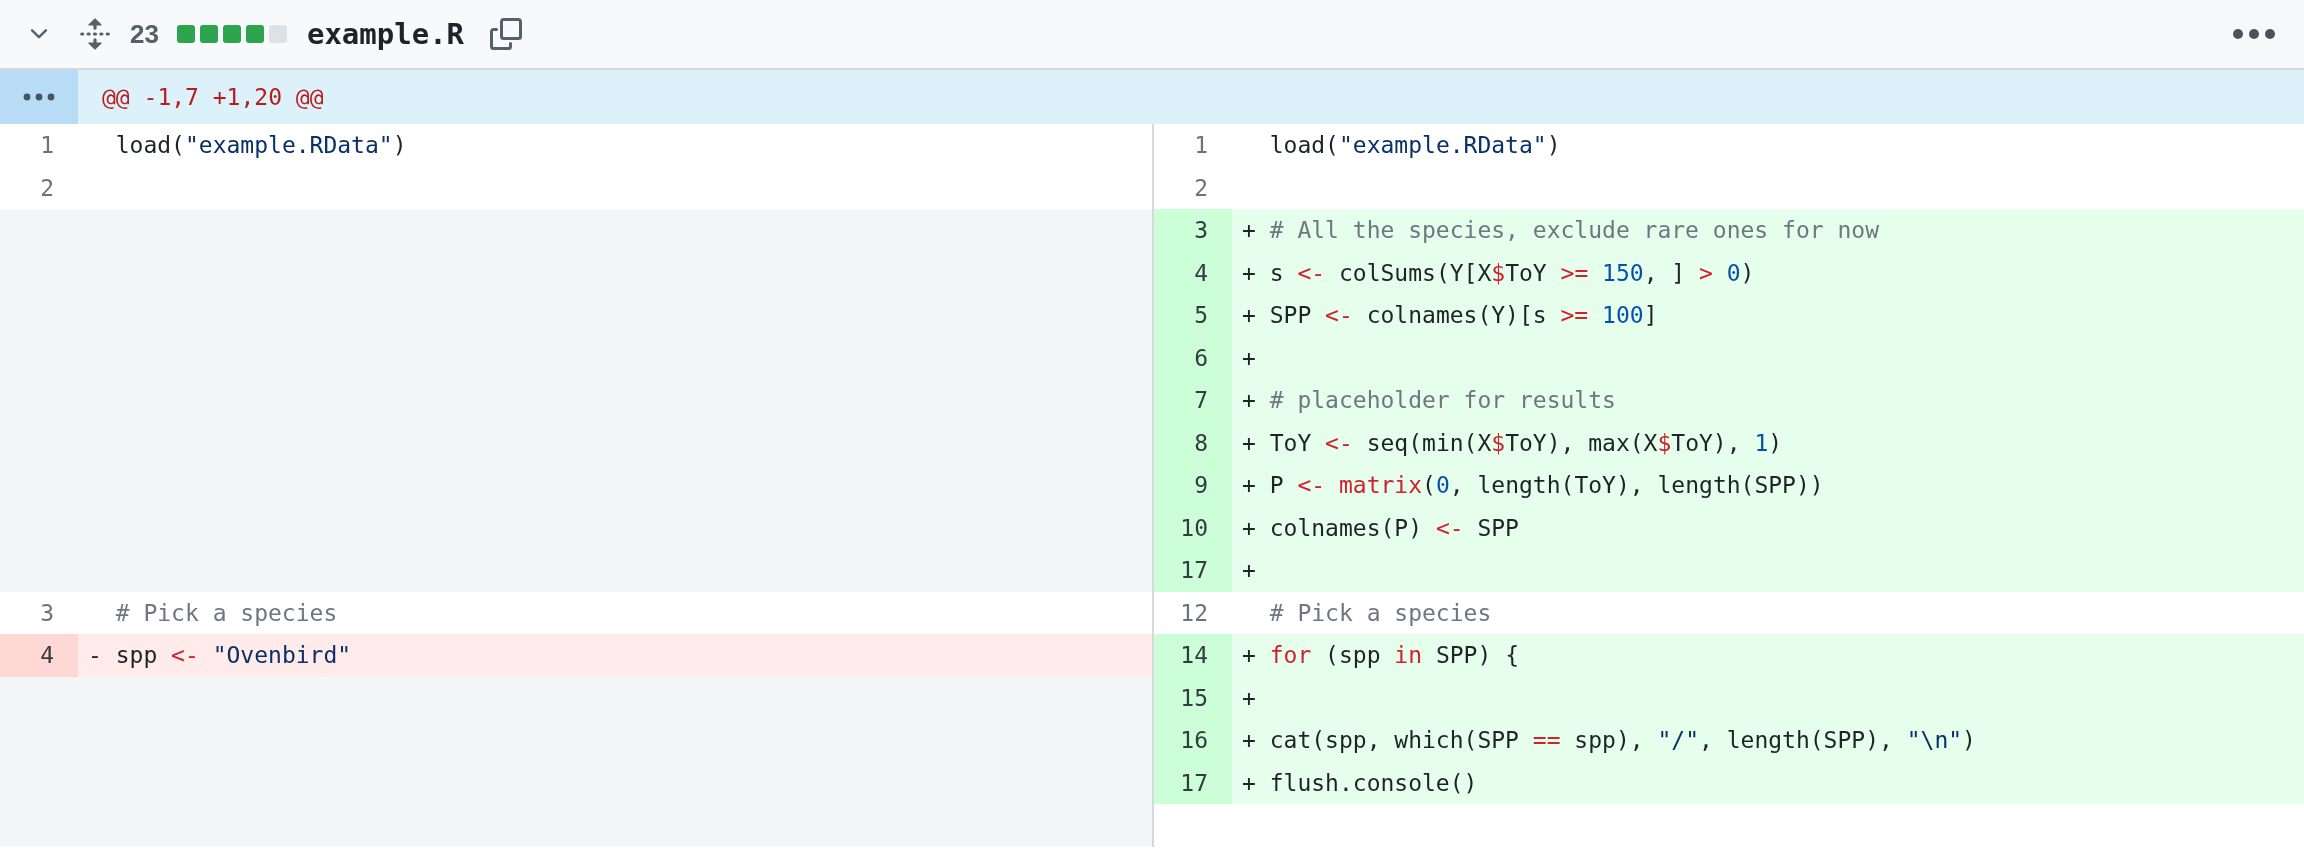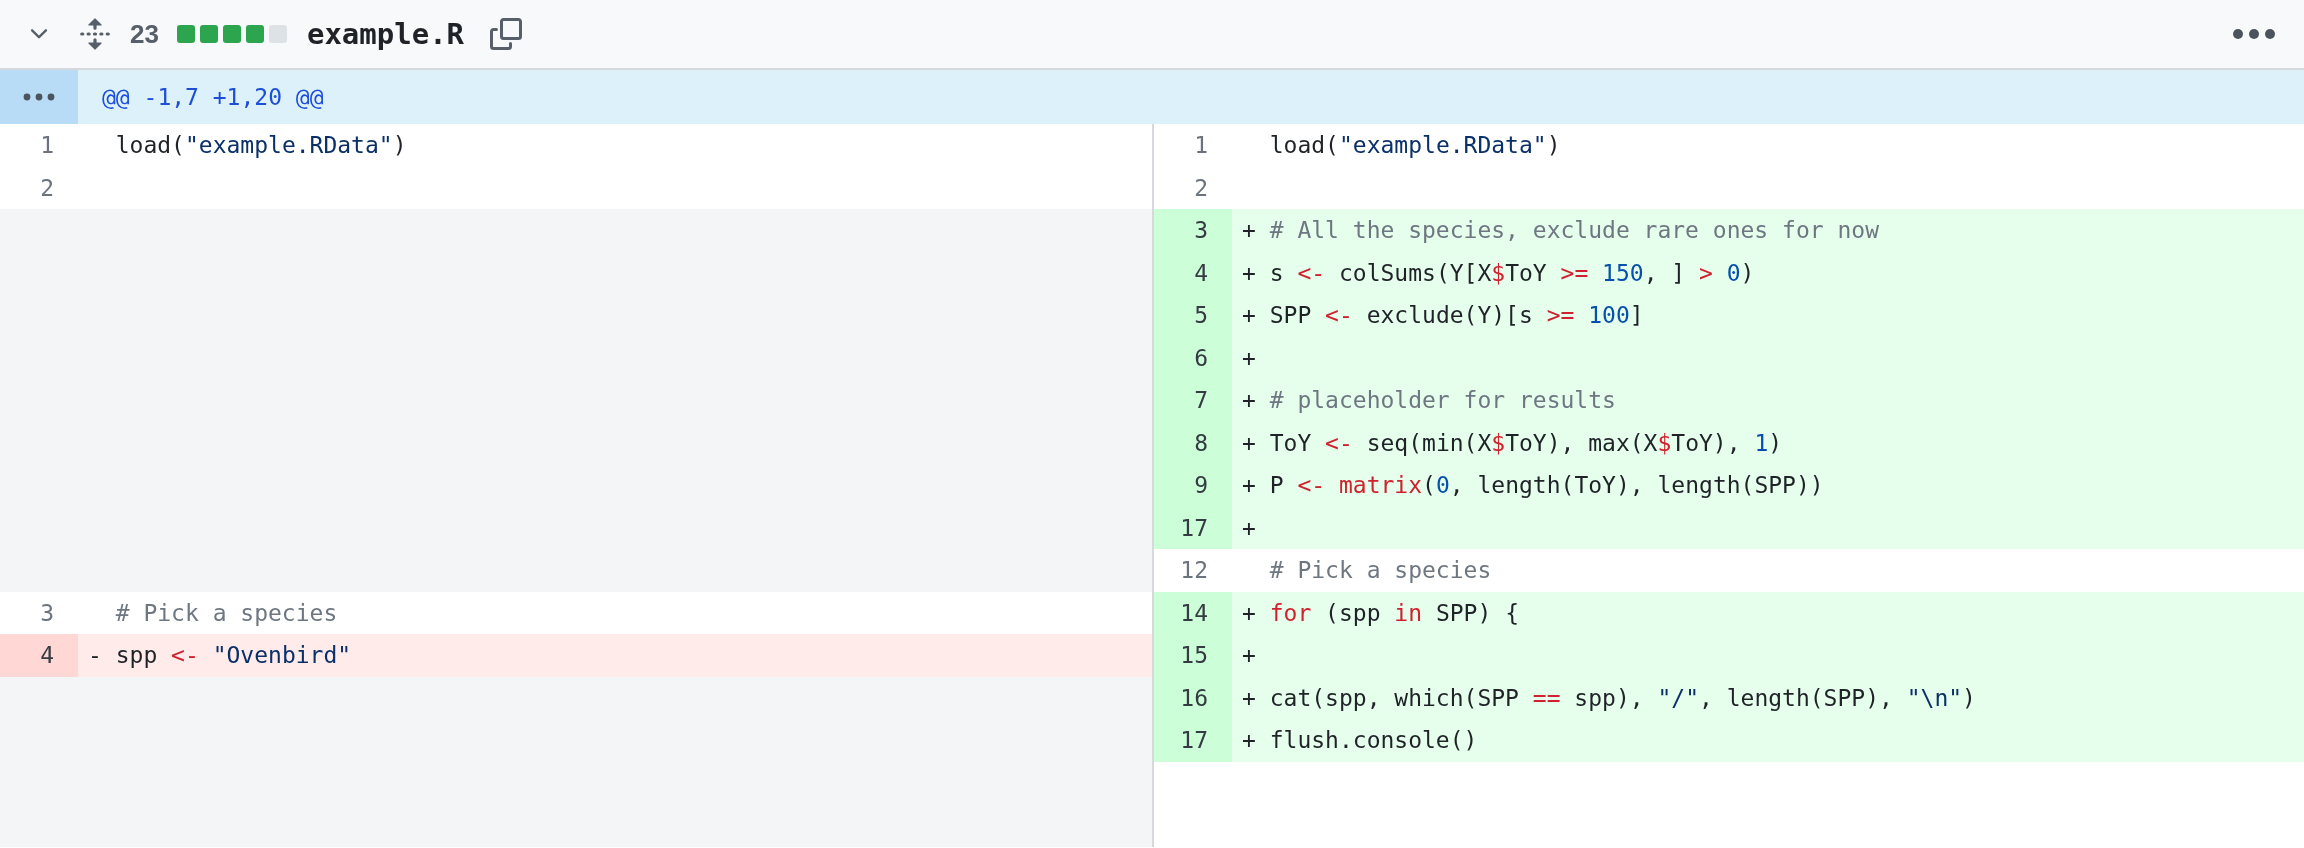--- a/index.html
+++ b/index.html
@@ -43,21 +43,21 @@
   .sq.neutral{background:var(--diffstat-neutral);}
   .filename{font-family:"DejaVu Sans Mono","Liberation Mono",monospace;font-size:29px;
     font-weight:700;color:var(--fg-default);margin-right:26px;text-decoration:none;}
   .spacer{flex:1;}
 
   
   .hunk-row{height:54px;flex:0 0 54px;display:flex;background:var(--hunk-bg);}
   .hunk-gutter{width:78px;flex:0 0 78px;background:var(--hunk-num-bg);display:flex;
     align-items:center;justify-content:center;border:none;cursor:pointer;color:#4b545e;}
   .hunk-text{font-family:"DejaVu Sans Mono","Liberation Mono",monospace;font-size:23px;
-    color:#1d4ed8;line-height:54px;padding-left:24px;white-space:pre;}
+    color:#b91c1c;line-height:54px;padding-left:24px;white-space:pre;}
 
   
   .diff-body{flex:1;display:grid;grid-template-columns:1152px 1152px;align-content:start;}
   .half{display:flex;flex-direction:column;}
   .half.right{border-left:2px solid var(--border);}
   .row{height:42.5px;display:flex;font-family:"DejaVu Sans Mono","Liberation Mono",monospace;
     font-size:23px;line-height:42.5px;}
   .row .num{width:78px;flex:0 0 78px;text-align:right;padding-right:24px;color:var(--num-context);
     cursor:pointer;user-select:none;}
   .row .code{flex:1;white-space:pre;overflow:hidden;padding-left:10px;color:var(--fg-default);}
@@ -172,39 +172,43 @@
         <div class="row add">
           <div class="num">3</div>
           <div class="code"><span class="tok-pl">+ </span><span class="tok-c"># All the species, exclude rare ones for now</span></div>
         </div>
         <div class="row add">
           <div class="num">4</div>
           <div class="code"><span class="tok-pl">+ </span><span class="tok-pl">s </span><span class="tok-k">&lt;-</span><span class="tok-pl"> colSums(Y[X</span><span class="tok-k">$</span><span class="tok-pl">ToY </span><span class="tok-k">&gt;=</span><span class="tok-pl"> </span><span class="tok-n">150</span><span class="tok-pl">, ] </span><span class="tok-k">&gt;</span><span class="tok-pl"> </span><span class="tok-n">0</span><span class="tok-pl">)</span></div>
         </div>
         <div class="row add">
           <div class="num">5</div>
-          <div class="code"><span class="tok-pl">+ </span><span class="tok-pl">SPP </span><span class="tok-k">&lt;-</span><span class="tok-pl"> exclude(Y)[s </span><span class="tok-k">&gt;=</span><span class="tok-pl"> </span><span class="tok-n">100</span><span class="tok-pl">]</span></div>
+          <div class="code"><span class="tok-pl">+ </span><span class="tok-pl">SPP </span><span class="tok-k">&lt;-</span><span class="tok-pl"> colnames(Y)[s </span><span class="tok-k">&gt;=</span><span class="tok-pl"> </span><span class="tok-n">100</span><span class="tok-pl">]</span></div>
         </div>
         <div class="row add">
           <div class="num">6</div>
           <div class="code"><span class="tok-pl">+ </span></div>
         </div>
         <div class="row add">
           <div class="num">7</div>
           <div class="code"><span class="tok-pl">+ </span><span class="tok-c"># placeholder for results</span></div>
         </div>
         <div class="row add">
           <div class="num">8</div>
           <div class="code"><span class="tok-pl">+ </span><span class="tok-pl">ToY </span><span class="tok-k">&lt;-</span><span class="tok-pl"> seq(min(X</span><span class="tok-k">$</span><span class="tok-pl">ToY), max(X</span><span class="tok-k">$</span><span class="tok-pl">ToY), </span><span class="tok-n">1</span><span class="tok-pl">)</span></div>
         </div>
         <div class="row add">
           <div class="num">9</div>
           <div class="code"><span class="tok-pl">+ </span><span class="tok-pl">P </span><span class="tok-k">&lt;-</span><span class="tok-pl"> </span><span class="tok-k">matrix</span><span class="tok-pl">(</span><span class="tok-n">0</span><span class="tok-pl">, length(ToY), length(SPP))</span></div>
         </div>
         <div class="row add">
+          <div class="num">10</div>
+          <div class="code"><span class="tok-pl">+ </span><span class="tok-pl">colnames(P) </span><span class="tok-k">&lt;-</span><span class="tok-pl"> SPP</span></div>
+        </div>
+        <div class="row add">
           <div class="num">17</div>
           <div class="code"><span class="tok-pl">+ </span></div>
         </div>
         <div class="row context">
           <div class="num">12</div>
           <div class="code"><span class="tok-pl">  </span><span class="tok-c"># Pick a species</span></div>
         </div>
         <div class="row add">
           <div class="num">14</div>
           <div class="code"><span class="tok-pl">+ </span><span class="tok-k">for</span><span class="tok-pl"> (spp </span><span class="tok-k">in</span><span class="tok-pl"> SPP) {</span></div>

